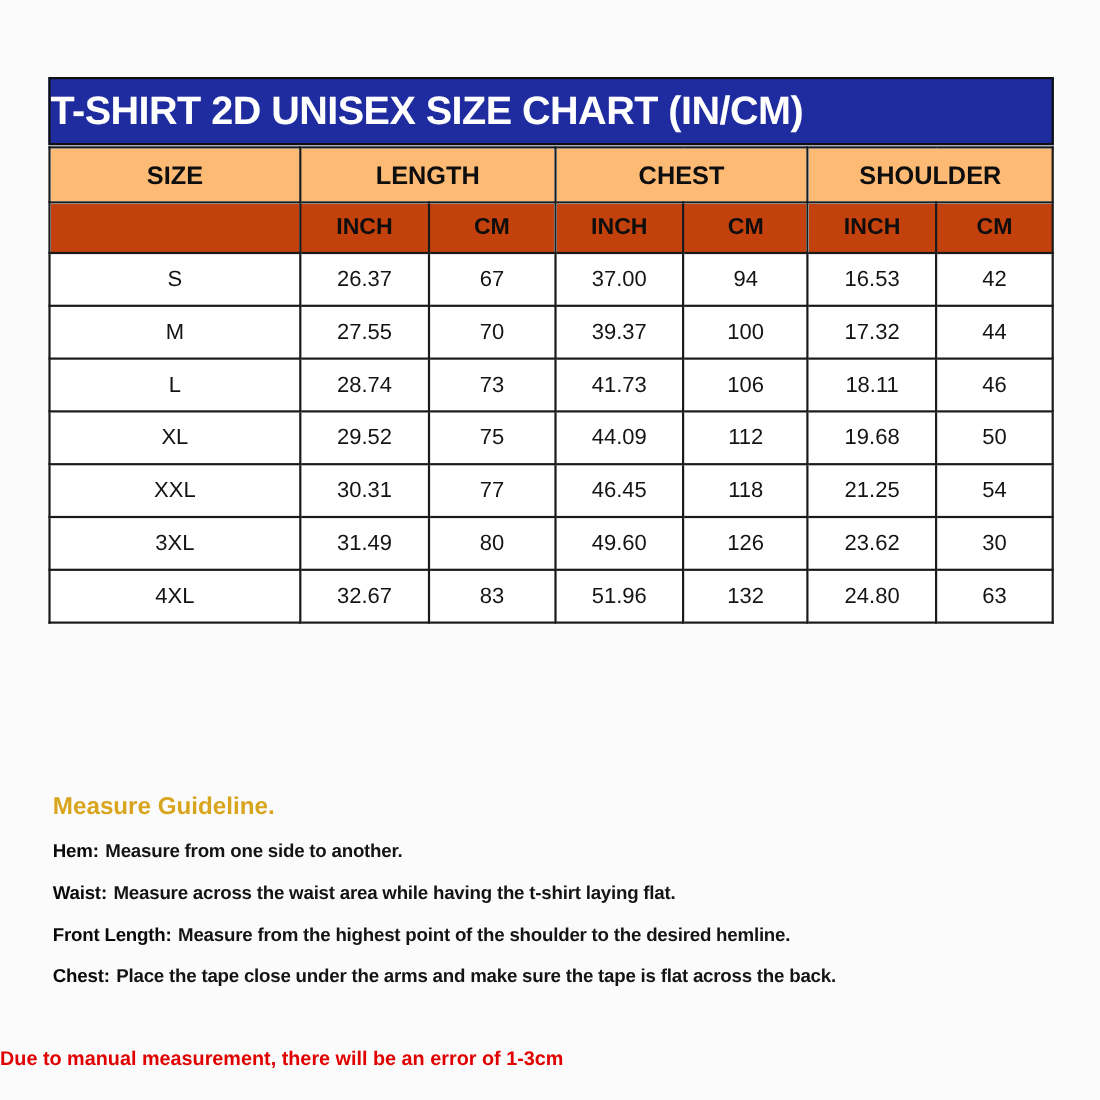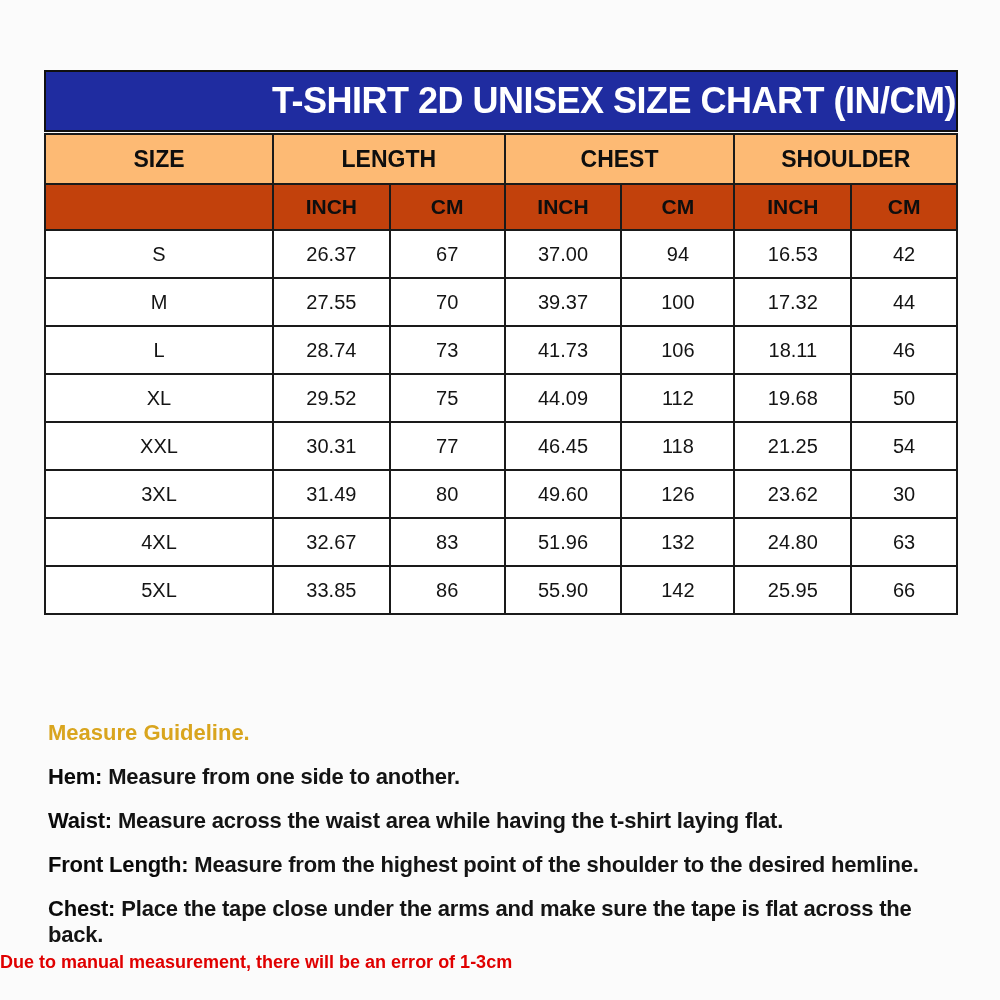--- a/index.html
+++ b/index.html
@@ -18,21 +18,21 @@
     position: absolute;
     left: 44px; top: 70px;
     width: 914px;
   }
   .title-band {
     background: #1F2CA0;
     border: 2px solid #101010;
     height: 62px;
     display: flex;
     align-items: center;
-    justify-content: flex-end;
+    justify-content: flex-start;
   }
   .title-band .title {
     color: #FFFFFF;
     font-weight: bold;
     font-size: 36px;
     letter-spacing: -0.5px;
     white-space: nowrap;
   }
   table.size-table {
     width: 100%;
@@ -73,21 +73,21 @@
     left: 48px; top: 720px;
     width: 910px;
   }
   .guidelines .g-heading {
     color: #D9A51E;
     font-size: 22px;
     font-weight: bold;
     margin-bottom: 12px;
   }
   .guidelines .g-line {
-    font-size: 22px;
+    font-size: 17px;
     font-weight: bold;
     color: #141414;
     margin-bottom: 13px;
     letter-spacing: -0.2px;
     margin-top: 18px;
   }
   .guidelines .g-line .g-term { font-weight: bold; color: #0A0A0A; }
   .guidelines .g-line .g-desc { font-weight: 600; margin-left: 6px; }
   .footer-note {
     position: absolute;
@@ -192,29 +192,20 @@
         </tr>
         <tr class="data-row">
           <td>4XL</td>
           <td>32.67</td>
           <td>83</td>
           <td>51.96</td>
           <td>132</td>
           <td>24.80</td>
           <td>63</td>
         </tr>
-        <tr class="data-row">
-          <td>5XL</td>
-          <td>33.85</td>
-          <td>86</td>
-          <td>55.90</td>
-          <td>142</td>
-          <td>25.95</td>
-          <td>66</td>
-        </tr>
       </tbody>
     </table>
   </div>
 
   <div class="guidelines">
     <div class="g-heading">Measure Guideline.</div>
     <div class="g-line">
       <span class="g-term">Hem:</span><span class="g-desc">Measure from one side to another.</span>
     </div>
     <div class="g-line">

